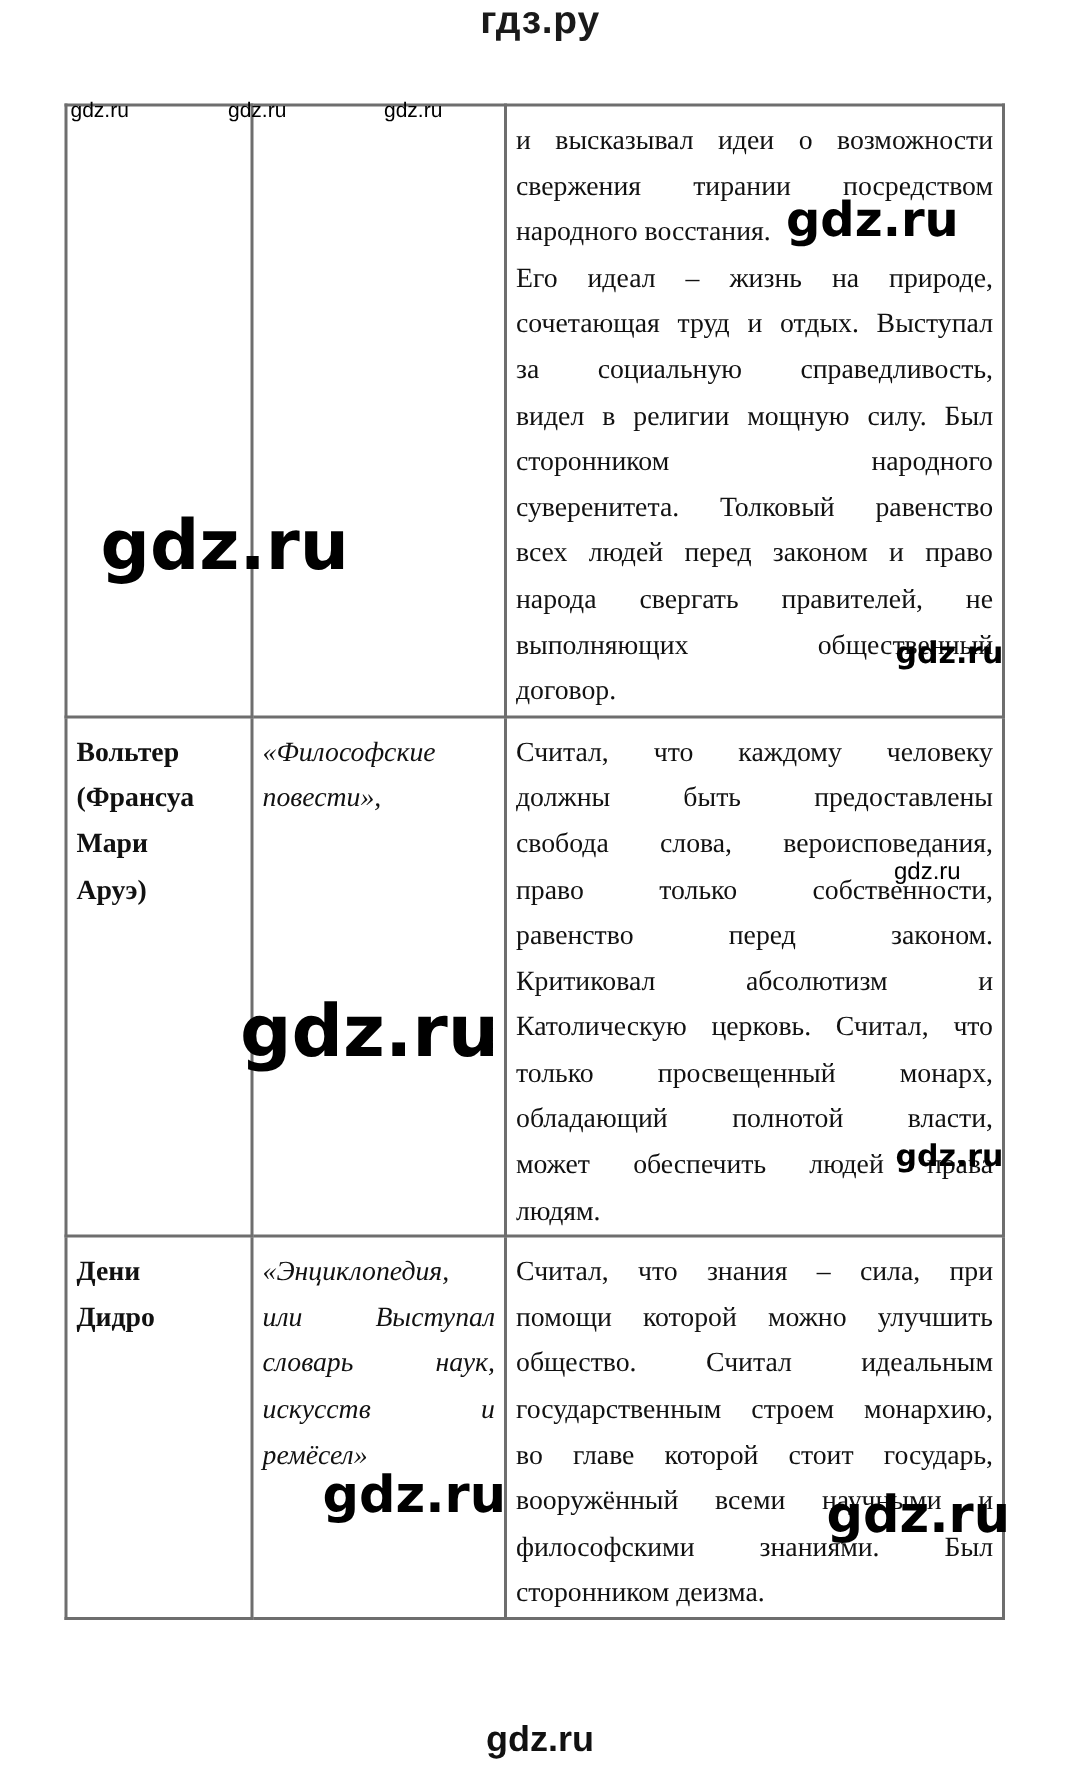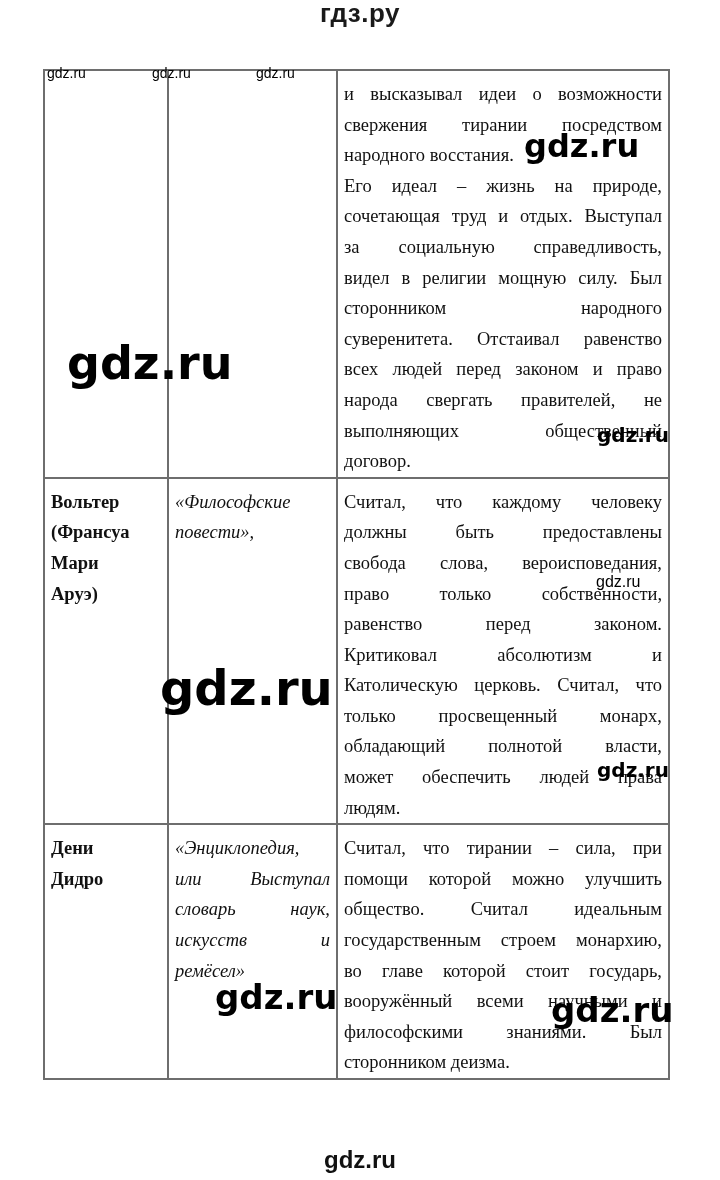--- a/index.html
+++ b/index.html
@@ -29,21 +29,21 @@
     <td class="c2"></td>
     <td class="c3">
       <span class="jl">и высказывал идеи о возможности</span>
       <span class="jl">свержения тирании посредством</span>
       <span class="line">народного восстания.</span>
       <span class="jl">Его идеал – жизнь на природе,</span>
       <span class="jl">сочетающая труд и отдых. Выступал</span>
       <span class="jl">за социальную справедливость,</span>
       <span class="jl">видел в религии мощную силу. Был</span>
       <span class="jl">сторонником народного</span>
-      <span class="jl">суверенитета. Отстаивал равенство</span>
+      <span class="jl">суверенитета. Толковый равенство</span>
       <span class="jl">всех людей перед законом и право</span>
       <span class="jl">народа свергать правителей, не</span>
       <span class="jl">выполняющих общественный</span>
       <span class="line">договор.</span>
     </td>
   </tr>
   <tr style="height:331px;margin-left:44px;">
     <td class="c1">
       <span class="line">Вольтер</span>
       <span class="line">(Франсуа</span>
@@ -74,21 +74,21 @@
       <span class="line">Дидро</span>
     </td>
     <td class="c2">
       <span class="line">«Энциклопедия,</span>
       <span class="jl">или Выступал</span>
       <span class="jl">словарь наук,</span>
       <span class="jl">искусств и</span>
       <span class="line">ремёсел»</span>
     </td>
     <td class="c3">
-      <span class="jl">Считал, что тирании – сила, при</span>
+      <span class="jl">Считал, что знания – сила, при</span>
       <span class="jl">помощи которой можно улучшить</span>
       <span class="jl">общество. Считал идеальным</span>
       <span class="jl">государственным строем монархию,</span>
       <span class="jl">во главе которой стоит государь,</span>
       <span class="jl">вооружённый всеми научными и</span>
       <span class="jl">философскими знаниями. Был</span>
       <span class="line">сторонником деизма.</span>
     </td>
   </tr>
 </tbody>

